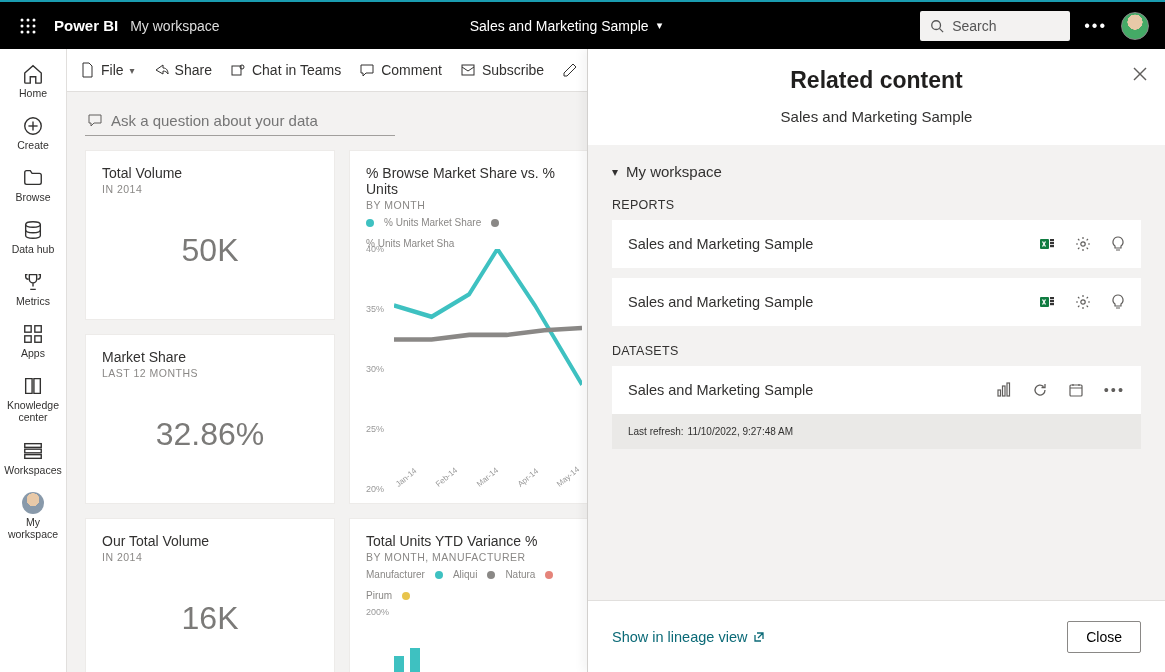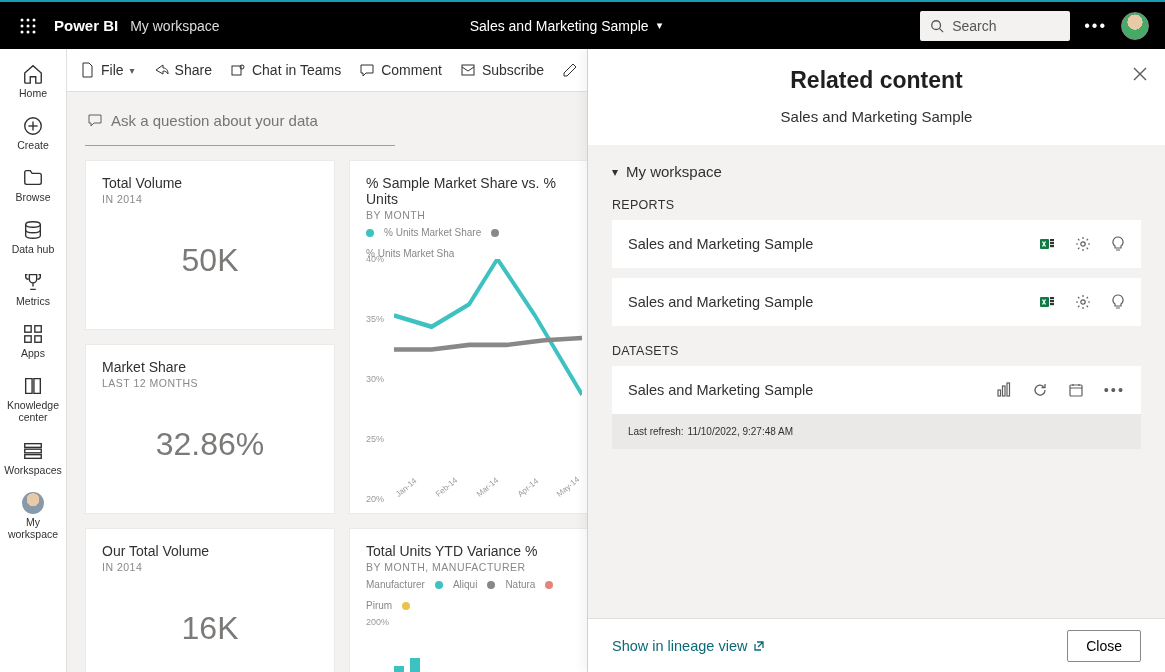--- a/index.html
+++ b/index.html
@@ -24,21 +24,21 @@
   .mini-avatar { width:22px; height:22px; border-radius:50%; background: radial-gradient(circle at 50% 35%, #e8c9a8 35%, #89a 36% 100%);}
 
   
   .main { flex:1; display:flex; flex-direction:column; min-width:0; }
   .cmdbar { height:43px; background:#fff; border-bottom:1px solid #e1dfdd; display:flex; align-items:center; padding:0 12px; gap:18px; font-size:14px; color:#323130;}
   .cmd { display:flex; align-items:center; gap:6px; cursor:pointer; }
   .cmd svg{ width:16px; height:16px; }
 
   
   .dash { flex:1; padding:14px 18px; overflow:hidden; position:relative;}
-  .qna { border:none; border-bottom:1px solid #a19f9d; background:transparent; padding:6px 4px 16px 26px; width:310px; font-size:15px; color:#0369a1; margin-bottom:14px;}
+  .qna { border:none; border-bottom:1px solid #a19f9d; background:transparent; padding:6px 4px 6px 26px; width:310px; font-size:15px; color:#0369a1; margin-bottom:14px;}
   .qna-wrap{position:relative; display:inline-block;}
   .qna-wrap .qicon{position:absolute; left:2px; top:6px; color:#605e5c;}
 
   .tiles { display:grid; grid-template-columns: 250px 250px; grid-auto-rows: 170px; gap:14px; }
   .tile { background:#fff; border:1px solid #edebe9; padding:14px 16px; display:flex; flex-direction:column; }
   .tile-title { font-size:14px; color:#323130; }
   .tile-sub { font-size:10.5px; color:#8a8886; letter-spacing:0.5px; margin-top:2px; }
   .big-num { flex:1; display:flex; align-items:center; justify-content:center; font-size:32px; color:#7b7a78; font-weight:300; }
   .legend-row{ font-size:10px; color:#8a8886; margin-top:6px; display:flex; gap:10px; align-items:center; flex-wrap:wrap;}
   .dot{ width:8px; height:8px; border-radius:50%; display:inline-block;}
@@ -55,21 +55,21 @@
   .panel-head h1 { font-size:23px; font-weight:700; color:#201f1e;}
   .panel-sub { font-size:15px; color:#323130; margin-top:14px; }
   .panel-close { position:absolute; top:18px; right:18px; cursor:pointer; color:#605e5c;}
   .panel-body { flex:1; background:#f3f2f1; margin-top:20px; padding:18px 24px; overflow:auto;}
   .group-toggle { display:flex; align-items:center; gap:8px; font-size:15px; color:#323130; cursor:pointer;}
   .section-label { font-size:12.5px; font-weight:400; letter-spacing:.3px; margin:18px 0 8px; color:#323130;}
   .rel-item { background:#fff; height:48px; display:flex; align-items:center; justify-content:space-between; padding:0 16px; font-size:14.5px; color:#323130; margin-bottom:10px;}
   .rel-actions { display:flex; gap:20px; color:#605e5c; align-items:center;}
   .rel-actions span{cursor:pointer; display:flex;}
   .refresh-note { background:#eae9e7; padding:12px 16px; font-size:10px; color:#323130; display:flex; gap:4px;}
-  .panel-foot { height:54px; border-top:1px solid #e1dfdd; display:flex; align-items:center; justify-content:space-between; padding:0 24px; background:#fff;}
+  .panel-foot { height:72px; border-top:1px solid #e1dfdd; display:flex; align-items:center; justify-content:space-between; padding:0 24px; background:#fff;}
   .lineage-link { color:#0b6a77; font-size:14.5px; display:flex; align-items:center; gap:6px; cursor:pointer;}
   .close-btn { border:1px solid #8a8886; background:#fff; padding:7px 18px; font-size:14px; border-radius:2px; cursor:pointer;}
 
   
   .tile.chart { grid-row: span 2; }
 </style>
 </head>
 <body>
 
 <div class="topbar">
@@ -225,21 +225,21 @@
 
       <div class="tiles">
 
         <div class="tile">
           <div class="tile-title">Total Volume</div>
           <div class="tile-sub">IN 2014</div>
           <div class="big-num">50K</div>
         </div>
 
         <div class="tile chart">
-          <div class="tile-title">% Sample Market Share vs. % Units</div>
+          <div class="tile-title">% Browse Market Share vs. % Units</div>
           <div class="tile-sub">BY MONTH</div>
           <div class="legend-row">
             <span class="dot" style="background:#3ec1c1"></span>
             <span>% Units Market Share</span>
             <span class="dot" style="background:#8a8886"></span>
             <span>% Units Market Sha</span>
           </div>
           <div class="chart-area">
             <span class="ytick" style="top:0%">40%</span>
             <span class="ytick" style="top:25%">35%</span>

